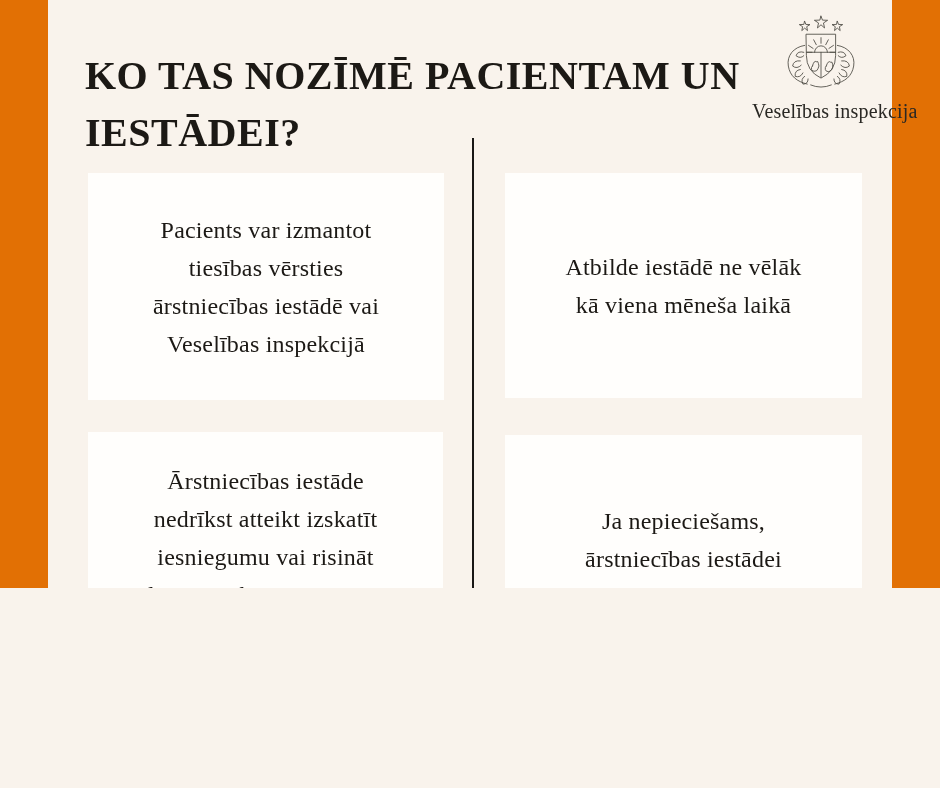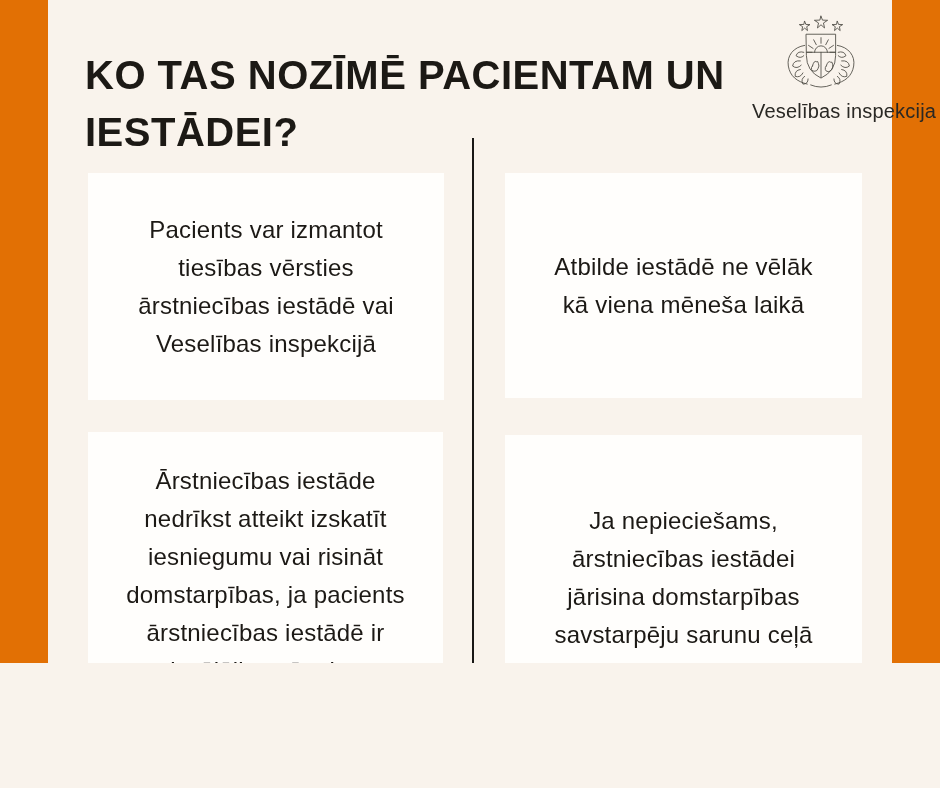--- a/index.html
+++ b/index.html
@@ -3,23 +3,24 @@
 <meta charset="utf-8">
 <style>
   html, body { margin: 0; padding: 0; }
   body {
     font-family: "Liberation Sans", "DejaVu Sans", sans-serif;
     background: #f9f3ec;
   }
   .poster {
     position: relative;
     width: 940px;
-    height: 663px;
+    height: 588px;
     background: #f9f3ec;
     overflow: hidden;
+    font-family: Liberation Serif, serif;
   }
   .accent-bar {
     position: absolute;
     top: 0;
     width: 48px;
     height: 788px;
     background: #e27004;
   }
   .accent-bar.left  { left: 0; }
   .accent-bar.right { left: 892px; }

